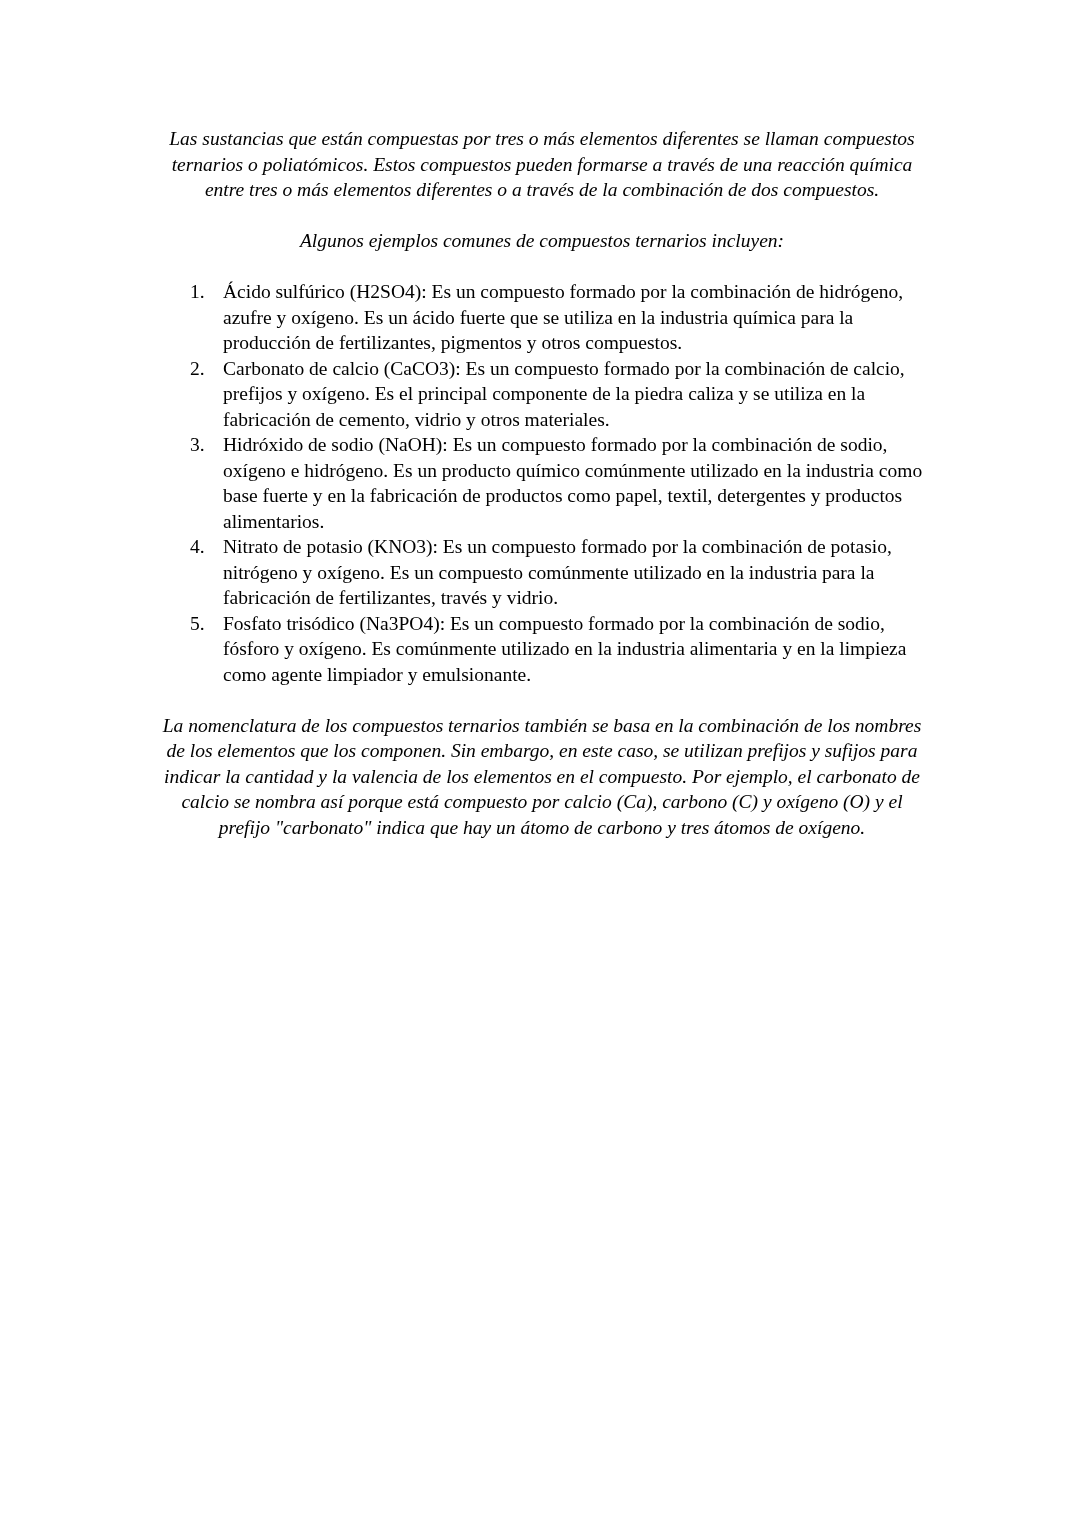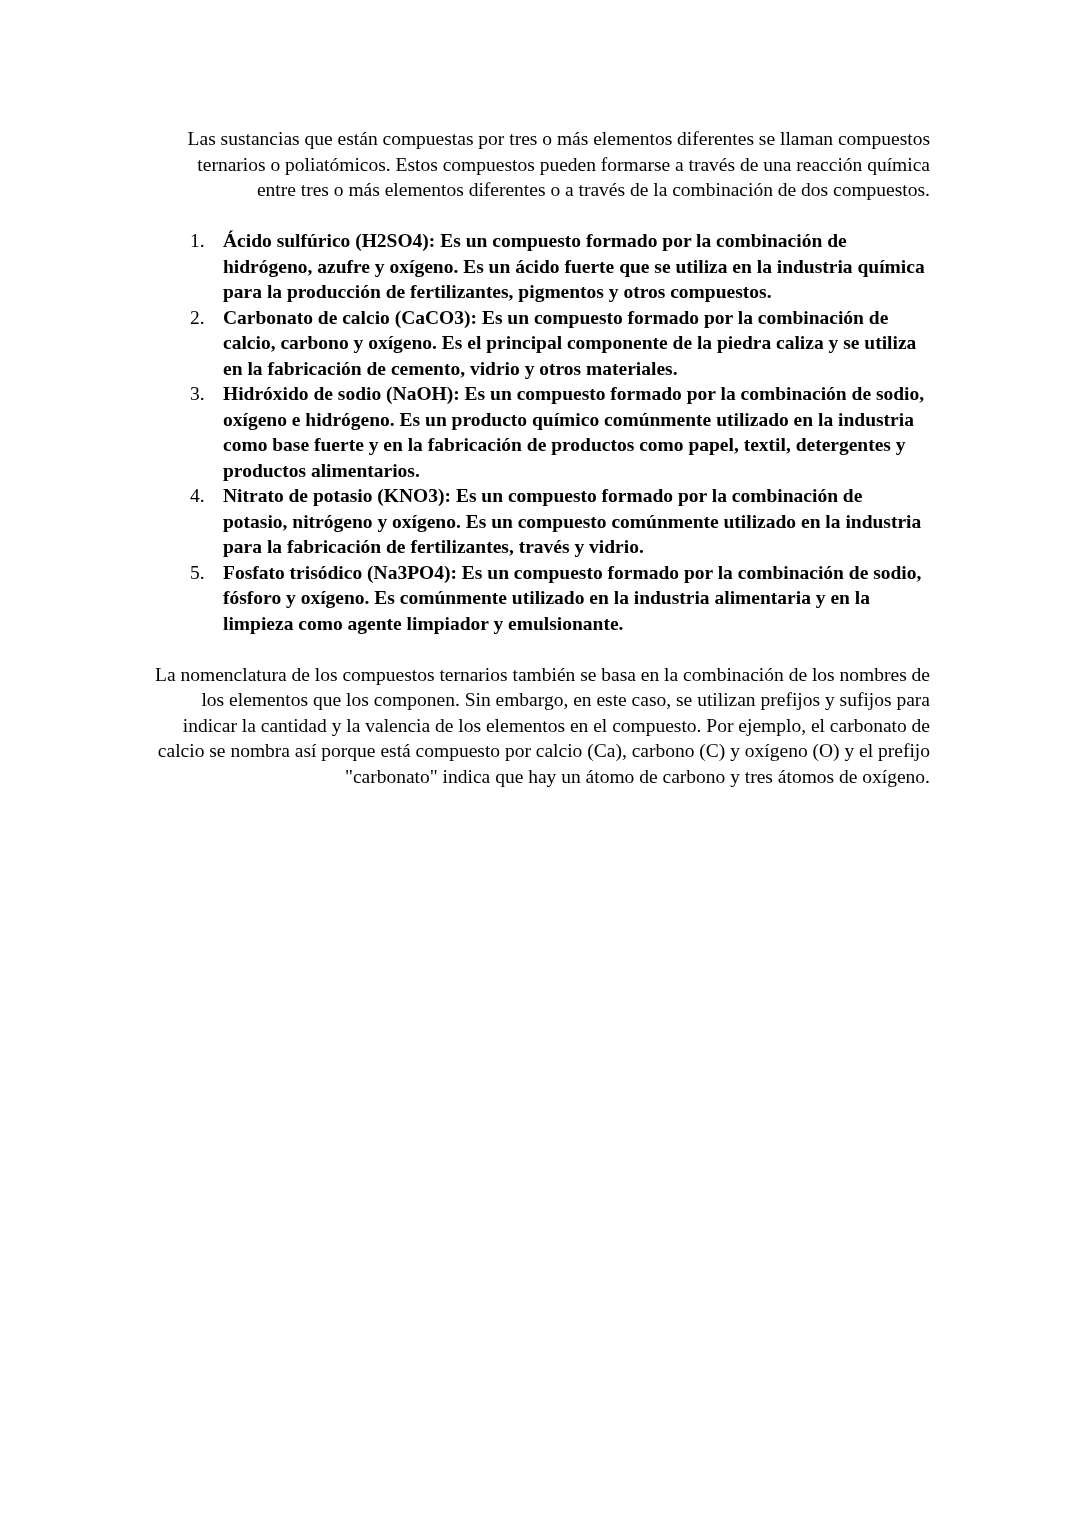--- a/index.html
+++ b/index.html
@@ -19,56 +19,57 @@
     box-sizing: border-box;
     width: 1080px;
     height: 1526px;
     padding: 126px 150px 40px 154px;
     overflow: hidden;
     background: #ffffff;
   }
   .para {
     margin: 0 0 25.5px 0;
     width: 776px;
-    text-align: right;
+    text-align: center;
+    font-style: italic;
   }
   .list {
     margin: 0 0 25.5px 36px;
     width: 740px;
   }
   .list-item {
     display: flex;
     align-items: flex-start;
   }
   .marker {
     flex: 0 0 33px;
   }
   .item-text {
     flex: 1 1 auto;
-    font-weight: bold;
   }
 </style>
 </head>
 <body>
 
 <div class="page">
 
   <p class="para">Las sustancias que están compuestas por tres o más elementos diferentes se llaman compuestos ternarios o poliatómicos. Estos compuestos pueden formarse a través de una reacción química entre tres o más elementos diferentes o a través de la combinación de dos compuestos.</p>
 
+  <p class="para">Algunos ejemplos comunes de compuestos ternarios incluyen:</p>
 
   <div class="list">
 
     <div class="list-item">
       <span class="marker">1.</span>
       <span class="item-text">Ácido sulfúrico (H2SO4): Es un compuesto formado por la combinación de hidrógeno, azufre y oxígeno. Es un ácido fuerte que se utiliza en la industria química para la producción de fertilizantes, pigmentos y otros compuestos.</span>
     </div>
 
     <div class="list-item">
       <span class="marker">2.</span>
-      <span class="item-text">Carbonato de calcio (CaCO3): Es un compuesto formado por la combinación de calcio, carbono y oxígeno. Es el principal componente de la piedra caliza y se utiliza en la fabricación de cemento, vidrio y otros materiales.</span>
+      <span class="item-text">Carbonato de calcio (CaCO3): Es un compuesto formado por la combinación de calcio, prefijos y oxígeno. Es el principal componente de la piedra caliza y se utiliza en la fabricación de cemento, vidrio y otros materiales.</span>
     </div>
 
     <div class="list-item">
       <span class="marker">3.</span>
       <span class="item-text">Hidróxido de sodio (NaOH): Es un compuesto formado por la combinación de sodio, oxígeno e hidrógeno. Es un producto químico comúnmente utilizado en la industria como base fuerte y en la fabricación de productos como papel, textil, detergentes y productos alimentarios.</span>
     </div>
 
     <div class="list-item">
       <span class="marker">4.</span>
       <span class="item-text">Nitrato de potasio (KNO3): Es un compuesto formado por la combinación de potasio, nitrógeno y oxígeno. Es un compuesto comúnmente utilizado en la industria para la fabricación de fertilizantes, través y vidrio.</span>

